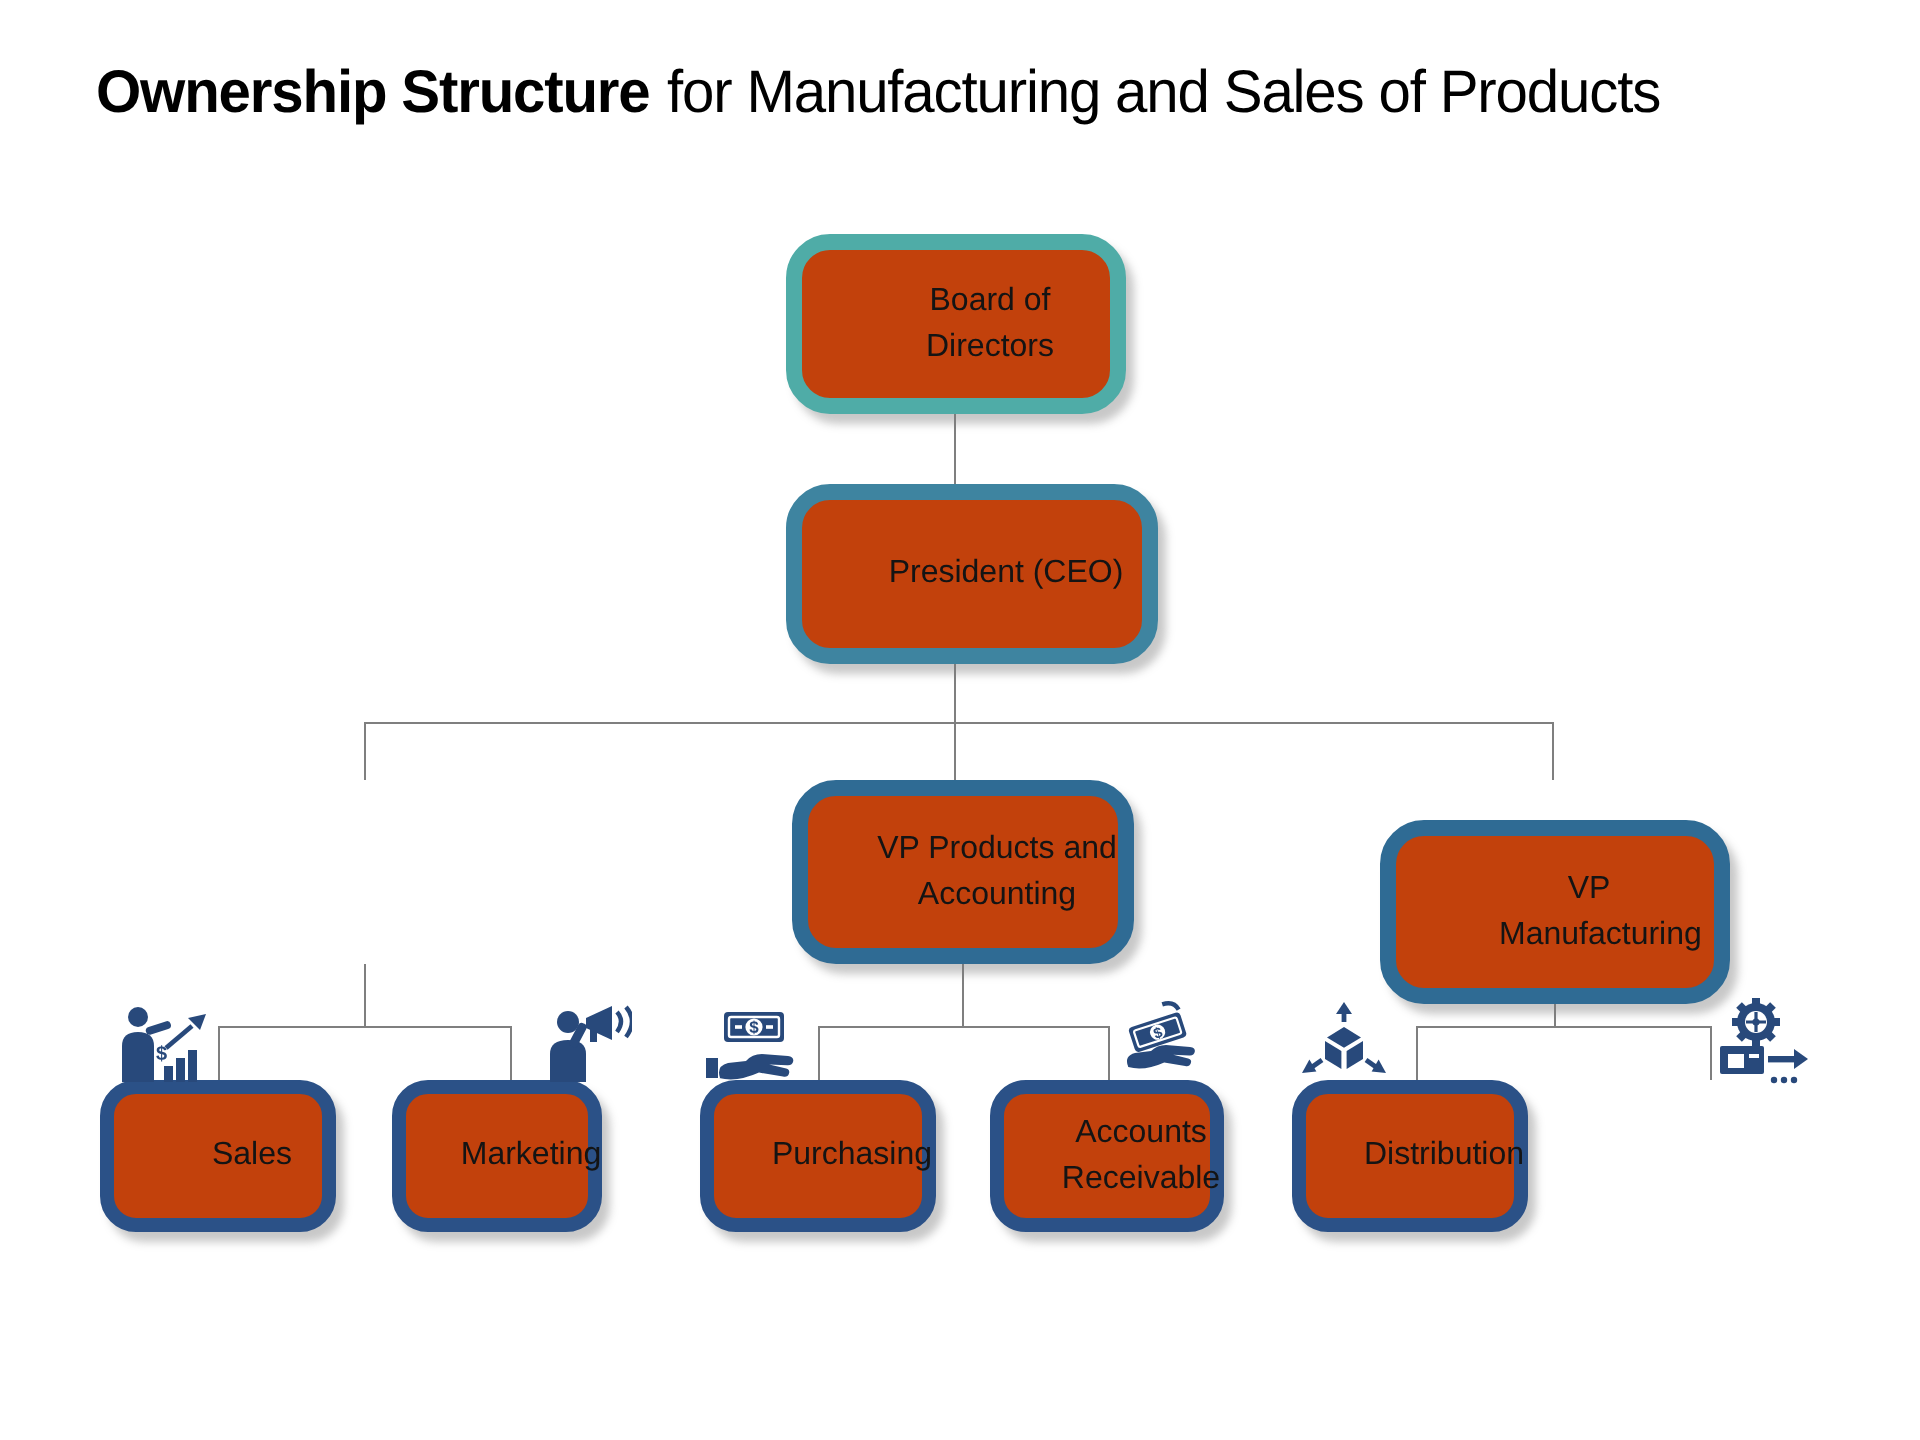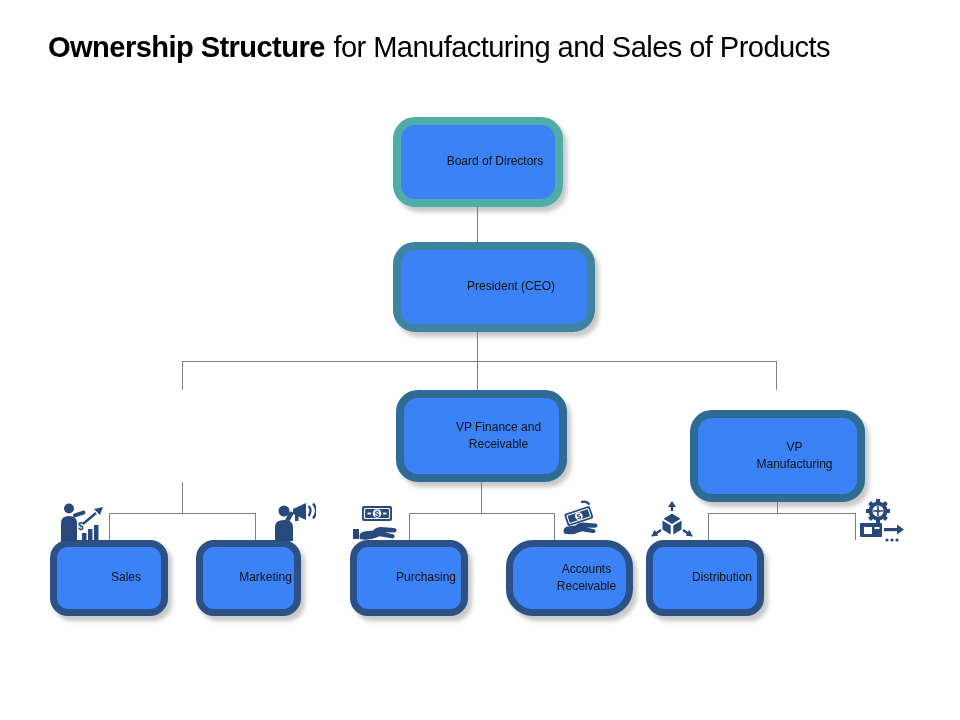--- a/index.html
+++ b/index.html
@@ -10,41 +10,41 @@
   .title{position:absolute;left:48px;top:30px;font-size:30px;letter-spacing:-0.6px;
          white-space:nowrap;transform:scaleX(.97);transform-origin:left top;color:#000;}
   .title .bold{font-weight:bold;}
   .title .rest{margin-left:9px;font-weight:normal;}
 
   
   .hline{position:absolute;height:1px;background:#7f7f7f;}
   .vline{position:absolute;width:1px;background:#7f7f7f;}
 
   
-  .node{position:absolute;box-sizing:border-box;background:#3b82f6;display:flex;align-items:center;
-        justify-content:center;text-align:center;font-size:12px;line-height:1.45;
+  .node{position:absolute;box-sizing:border-box;background:#c2410c;display:flex;align-items:center;
+        justify-content:center;text-align:center;font-size:16px;line-height:1.45;
         box-shadow:4px 5px 4px rgba(125,125,125,.42);padding-left:34px;}
   .lvl1{border:8px solid #4FACA7;border-radius:22px;}
   .lvl2{border:8px solid #3E84A0;border-radius:22px;}
   .lvl3{border:8px solid #2F6B94;border-radius:22px;}
   .lvl4{border:7px solid #2B5187;border-radius:18px;}
   .label{display:inline-block;}
   .lvl3 .label{max-width:125px;}
   #node-vp-manufacturing .label{max-width:90px;}
   .lvl4 .label{max-width:95px;}
 
   #node-board        {left:393px;top:117px;width:170px;height:90px;}
-  #node-president    {left:393px;top:242px;width:202px;height:90px;}
+  #node-president    {left:393px;top:242px;width:186px;height:90px;}
   #node-vp-sales     {left:95px; top:390px;width:175px;height:92px;}
   #node-vp-finance   {left:396px;top:390px;width:171px;height:92px;}
   #node-vp-manufacturing{left:690px;top:410px;width:175px;height:92px;}
   #node-sales        {left:50px; top:540px;width:118px;height:76px;}
   #node-marketing    {left:196px;top:540px;width:105px;height:76px;justify-content:center;}
   #node-purchasing   {left:350px;top:540px;width:118px;height:76px;}
-  #node-accounts     {left:506px;top:540px;width:127px;height:76px;border-radius:27px;}
+  #node-accounts     {left:495px;top:540px;width:117px;height:76px;}
   #node-distribution {left:646px;top:540px;width:118px;height:76px;justify-content:center;}
   #node-production   {left:793px;top:540px;width:118px;height:76px;}
 
   
   #l1 {left:477px;top:207px;height:35px;}
   #l2 {left:477px;top:332px;height:29px;}
   #l3 {left:182px;top:361px;width:594px;}
   #l4 {left:182px;top:361px;height:29px;}
   #l5 {left:477px;top:361px;height:29px;}
   #l6 {left:776px;top:361px;height:29px;}
@@ -99,21 +99,21 @@
   <div class="vline" id="l17"></div>
   <div class="vline" id="l18"></div>
 
   <div class="node lvl1" id="node-board">
     <span class="label">Board of Directors</span>
   </div>
   <div class="node lvl2" id="node-president">
     <span class="label">President (CEO)</span>
   </div>
   <div class="node lvl3" id="node-vp-finance">
-    <span class="label">VP Finance and Receivable</span>
+    <span class="label">VP Products and Accounting</span>
   </div>
   <div class="node lvl3" id="node-vp-manufacturing">
     <span class="label">VP Manufacturing</span>
   </div>
   <div class="node lvl4" id="node-sales">
     <span class="label">Sales</span>
   </div>
   <div class="node lvl4" id="node-marketing">
     <span class="label">Marketing</span>
   </div>

